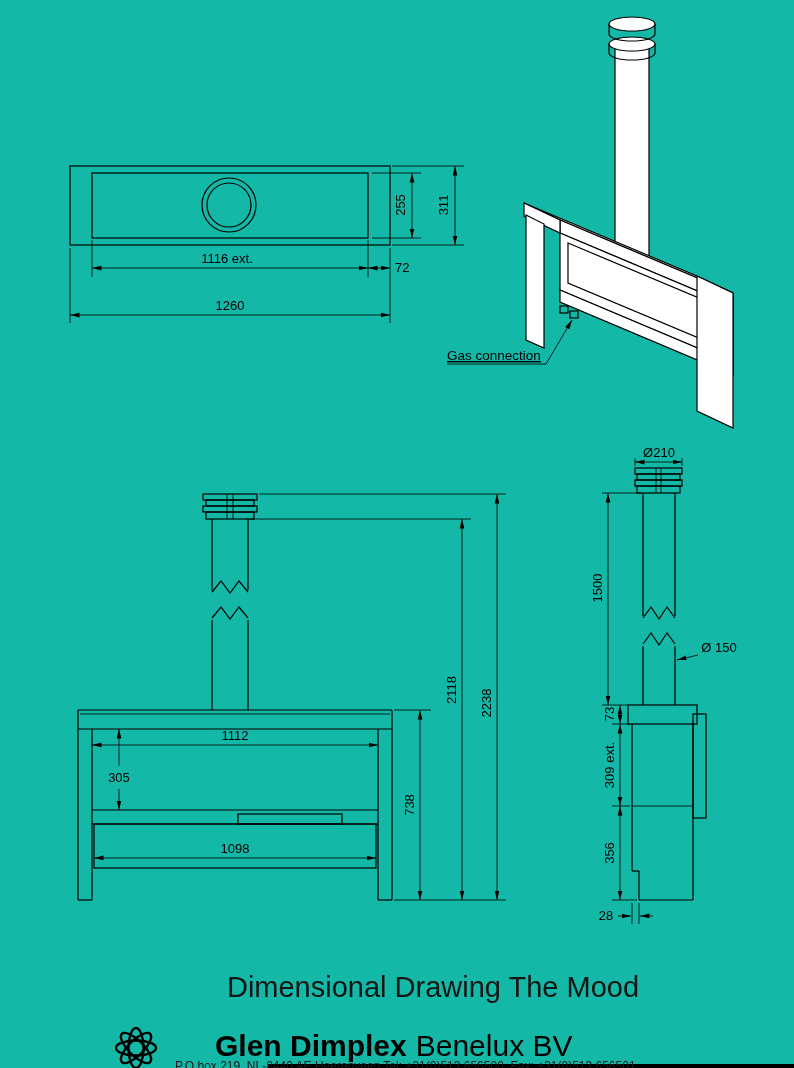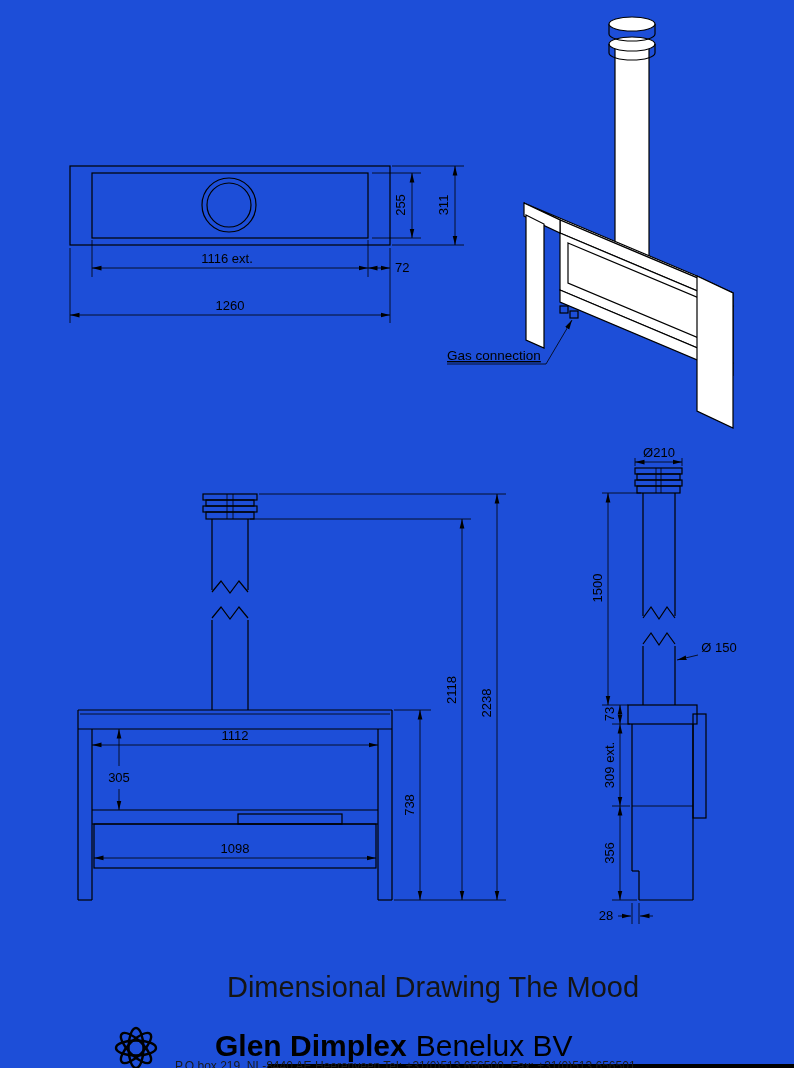--- a/index.html
+++ b/index.html
@@ -1,16 +1,16 @@
 <!DOCTYPE html>
 <html><head>
 <meta charset="utf-8">
 <style>
   html,body{margin:0;padding:0;background:#fff;}
-  .page{position:relative;width:794px;height:1068px;overflow:hidden;background:#1d4ed8;
+  .page{position:relative;width:794px;height:1068px;overflow:hidden;background:#14b8a6;
         font-family:"Liberation Sans",sans-serif;}
   svg{display:block;}
   .s{stroke:#000;stroke-width:1.2;fill:none;}
   .sw{stroke:#000;stroke-width:1.2;fill:#fff;}
   .t{stroke:#000;stroke-width:0.8;fill:none;}
   .dt{font-size:13px;fill:#000;}
   .gas{font-size:13.5px;fill:#000;text-decoration:underline;}
   .title-text{font-size:29px;fill:#151515;}
   .co-b{font-size:30px;font-weight:bold;fill:#000;}
   .co-r{font-size:30px;font-weight:normal;fill:#000;}

